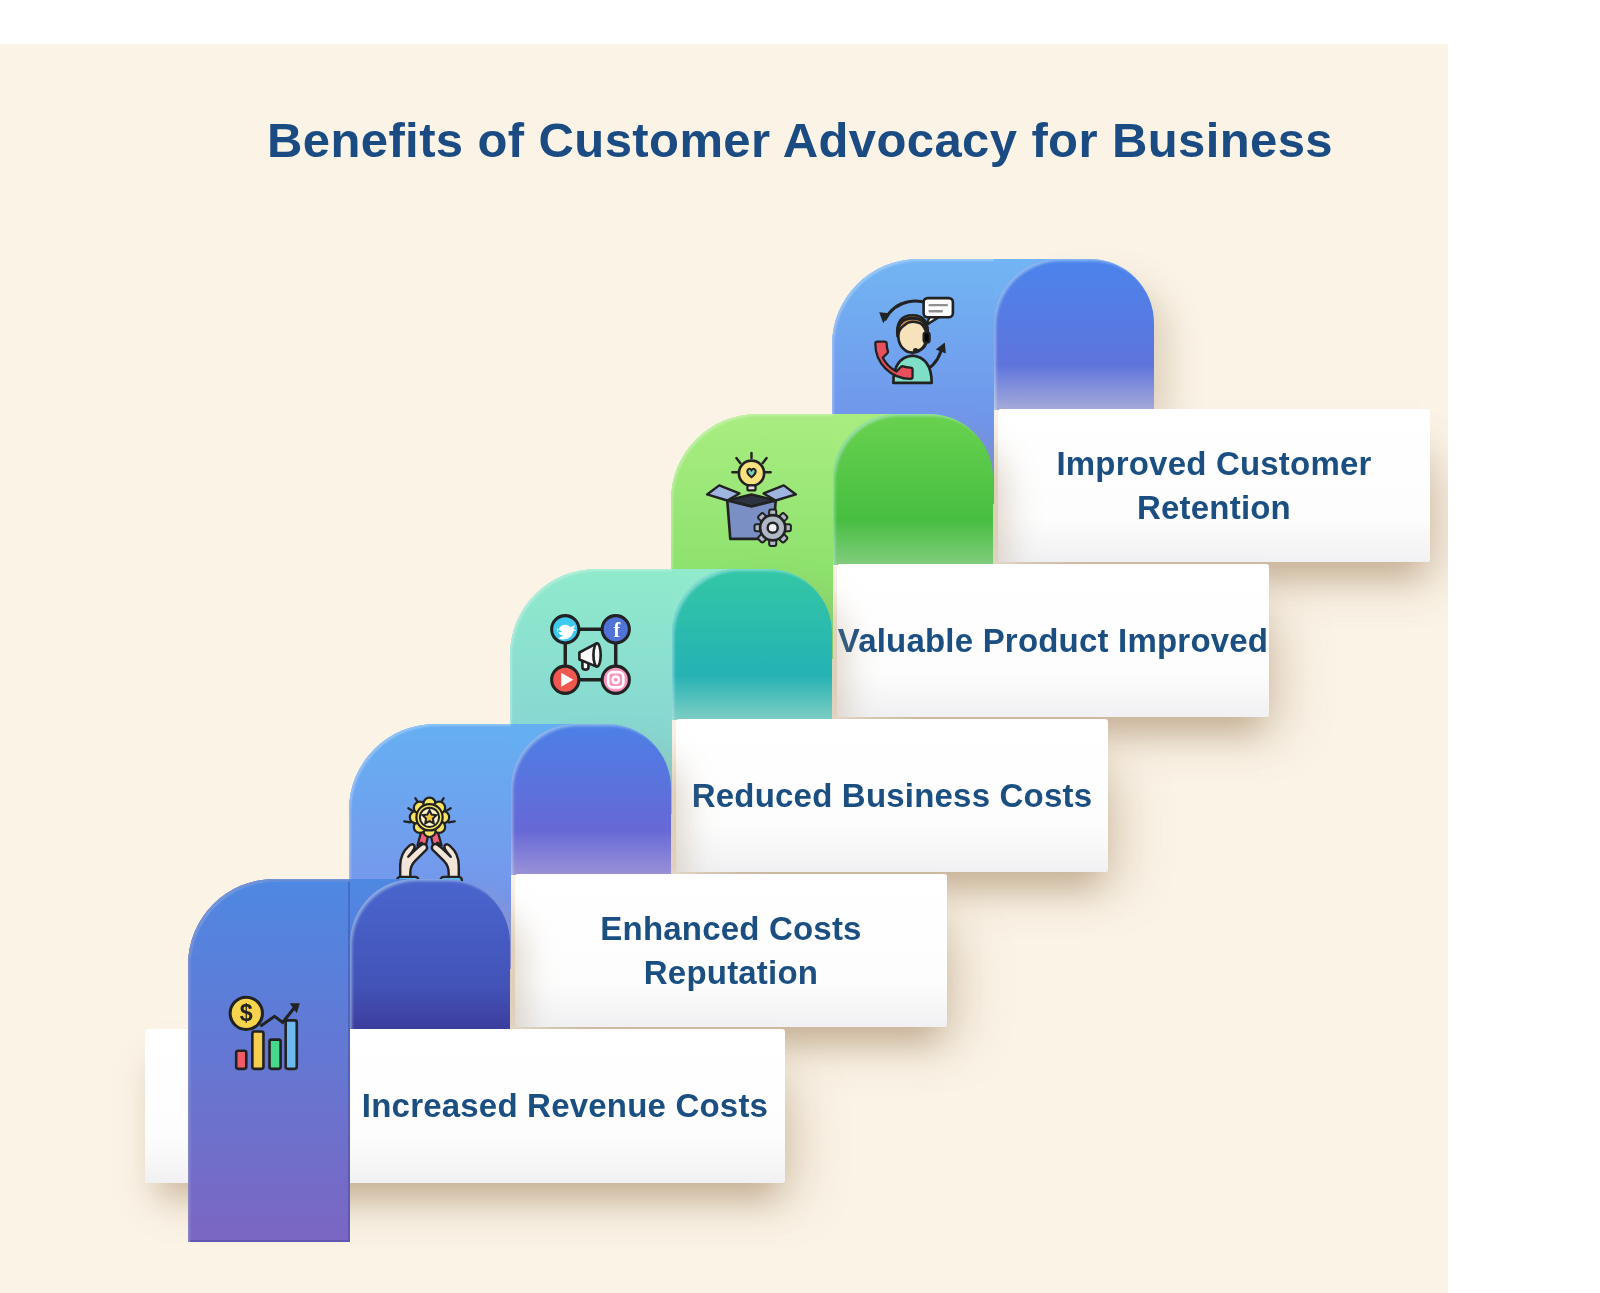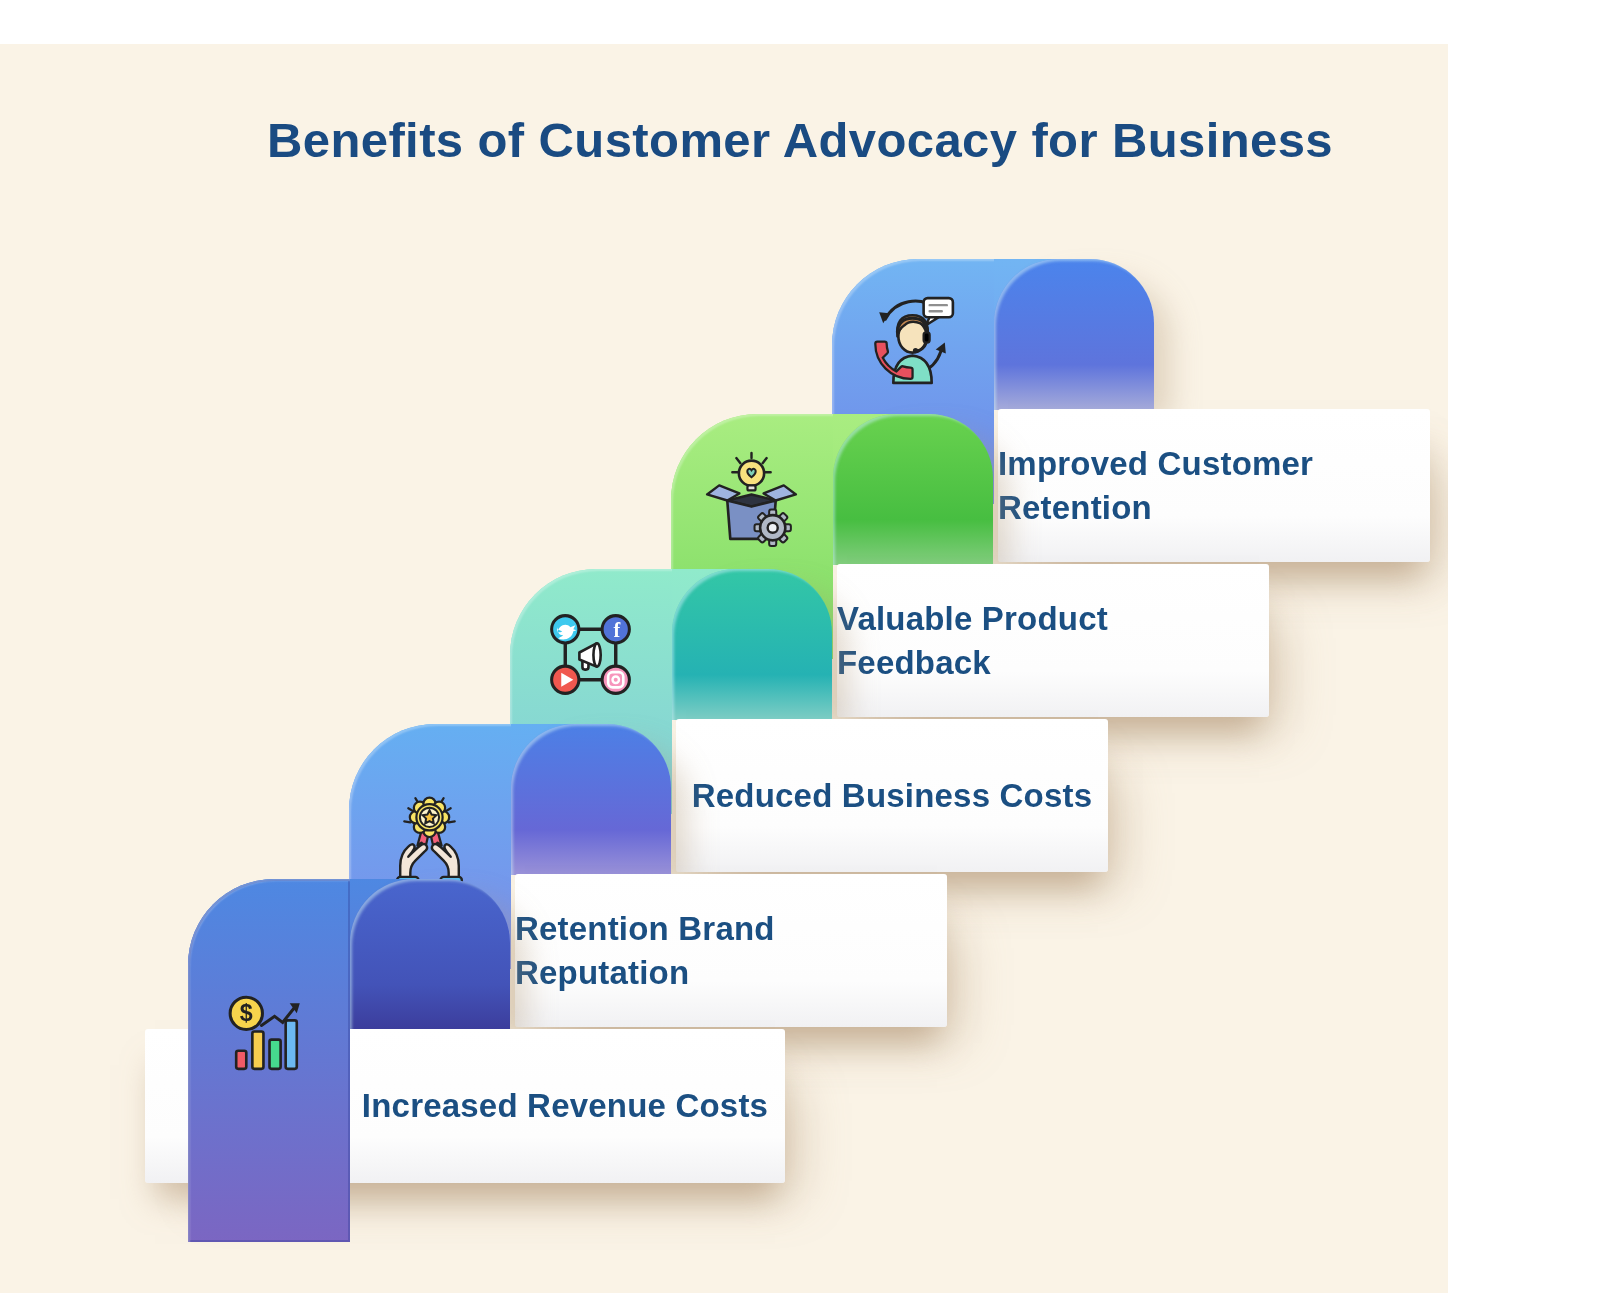--- a/index.html
+++ b/index.html
@@ -42,21 +42,21 @@
 
   .label-card{
     position:absolute;left:166px;top:150px;width:432px;height:153px;
     background:linear-gradient(180deg,#ffffff 0%,#fdfdfd 70%,#f1f1f3 100%);
     border-radius:3px;
     box-shadow:0 26px 30px -10px rgba(172,142,108,.5), 36px 36px 48px -22px rgba(172,142,108,.35);
     display:flex;align-items:center;justify-content:center;
   }
   .step-5 .label-card{left:-43px;width:640px;height:154px;}
   .label-text{
-    text-align:left;color:#1B4F82;font-size:33px;font-weight:600;
+    text-align:center;color:#1B4F82;font-size:33px;font-weight:600;
     line-height:44px;letter-spacing:.2px;
   }
   .step-5 .label-text{padding-left:200px;}
 
   .icon{position:absolute;left:28px;width:105px;height:105px;}
   .step-1 .icon{top:30px;}
   .step-2 .icon{top:33px;}
   .step-3 .icon{top:33px;}
   .step-4 .icon{top:60px;}
   .step-5 .icon{top:98px;}
@@ -94,21 +94,21 @@
         <circle cx="55" cy="61" r="2.6" fill="#222"></circle>
         <path transform="translate(9,46) scale(2.05)" fill="#E8505E" stroke="#222" stroke-width="1.1" d="M6.62,10.79C8.06,13.62 10.38,15.94 13.21,17.38L15.41,15.18C15.69,14.9 16.08,14.82 16.43,14.93C17.55,15.3 18.75,15.5 20,15.5A1,1 0 0,1 21,16.5V20A1,1 0 0,1 20,21A17,17 0 0,1 3,4A1,1 0 0,1 4,3H7.5A1,1 0 0,1 8.5,4C8.5,5.25 8.7,6.45 9.07,7.57C9.18,7.92 9.1,8.31 8.82,8.59L6.62,10.79Z"></path>
       </svg>
     </div>
   </div>
 
   <div class="step step-2" style="--front-top: #A9ED81; --front-mid: #96E573; --front-bottom: #7EDB63; --side-top: #69D24F; --side-mid: #47BE41; --side-bottom: #82CD7E;">
     <div class="arch-underlay" style="z-index: 11;"></div>
     <div class="arch-side" style="z-index: 12;"></div>
     <div class="label-card" style="z-index: 13;">
-      <div class="label-text" style="color: rgb(27, 79, 130);">Valuable Product Feedback</div>
+      <div class="label-text" style="color: rgb(27, 79, 130);">Valuable Product Improved</div>
     </div>
     <div class="arch-front" style="z-index: 14;">
       <svg class="icon" viewBox="0 0 104 104">
         <g stroke="#222" stroke-width="2.4" stroke-linecap="round">
           <path d="M52,6 V11 M37,11 L41,16 M67,11 L63,16 M33,25 h5 M66,25 h5"></path>
         </g>
         <circle cx="52" cy="26" r="12.5" fill="#F8E27E" stroke="#222" stroke-width="2.6"></circle>
         <path d="M48,23 q2,-3 4,0 q2,-3 4,0 q1,3 -4,7 q-5,-4 -4,-7 Z" fill="#7ED0B8" stroke="#222" stroke-width="2"></path>
         <rect x="48" y="38" width="8" height="5" rx="1.5" fill="#E7E3DD" stroke="#222" stroke-width="2.2"></rect>
         <polygon points="28,53 52,47 76,53 52,59" fill="#2E3340" stroke="#222" stroke-width="2.4" stroke-linejoin="round"></polygon>
@@ -155,21 +155,21 @@
         <rect x="69.5" y="69.5" width="15" height="15" rx="4.5" fill="none" stroke="#fff" stroke-width="2.6"></rect>
         <circle cx="77" cy="77" r="3.2" fill="none" stroke="#fff" stroke-width="2.4"></circle>
       </svg>
     </div>
   </div>
 
   <div class="step step-4" style="--front-top: #65AFF2; --front-mid: #719EEE; --front-bottom: #7D8CE9; --side-top: #4C80E6; --side-mid: #6668D6; --side-bottom: #9A92D8;">
     <div class="arch-underlay" style="z-index: 31;"></div>
     <div class="arch-side" style="z-index: 32;"></div>
     <div class="label-card" style="z-index: 33;">
-      <div class="label-text" style="color: rgb(27, 79, 130);">Retention Brand Reputation</div>
+      <div class="label-text" style="color: rgb(27, 79, 130);">Enhanced Costs Reputation</div>
     </div>
     <div class="arch-front" style="z-index: 34;">
       <svg class="icon" viewBox="0 0 104 104">
         <g stroke="#222" stroke-width="2.2" stroke-linecap="round">
           <path d="M31,24 l5,3 M73,24 l-5,3 M27,37 l6,1 M77,37 l-6,1 M38,14 l3,5 M66,14 l-3,5"></path>
         </g>
         <g fill="#F2607A" stroke="#222" stroke-width="2.2" stroke-linejoin="round">
           <polygon points="45,43 52,45 48,63 44,58 40,61"></polygon>
           <polygon points="59,43 52,45 56,63 60,58 64,61"></polygon>
         </g>

